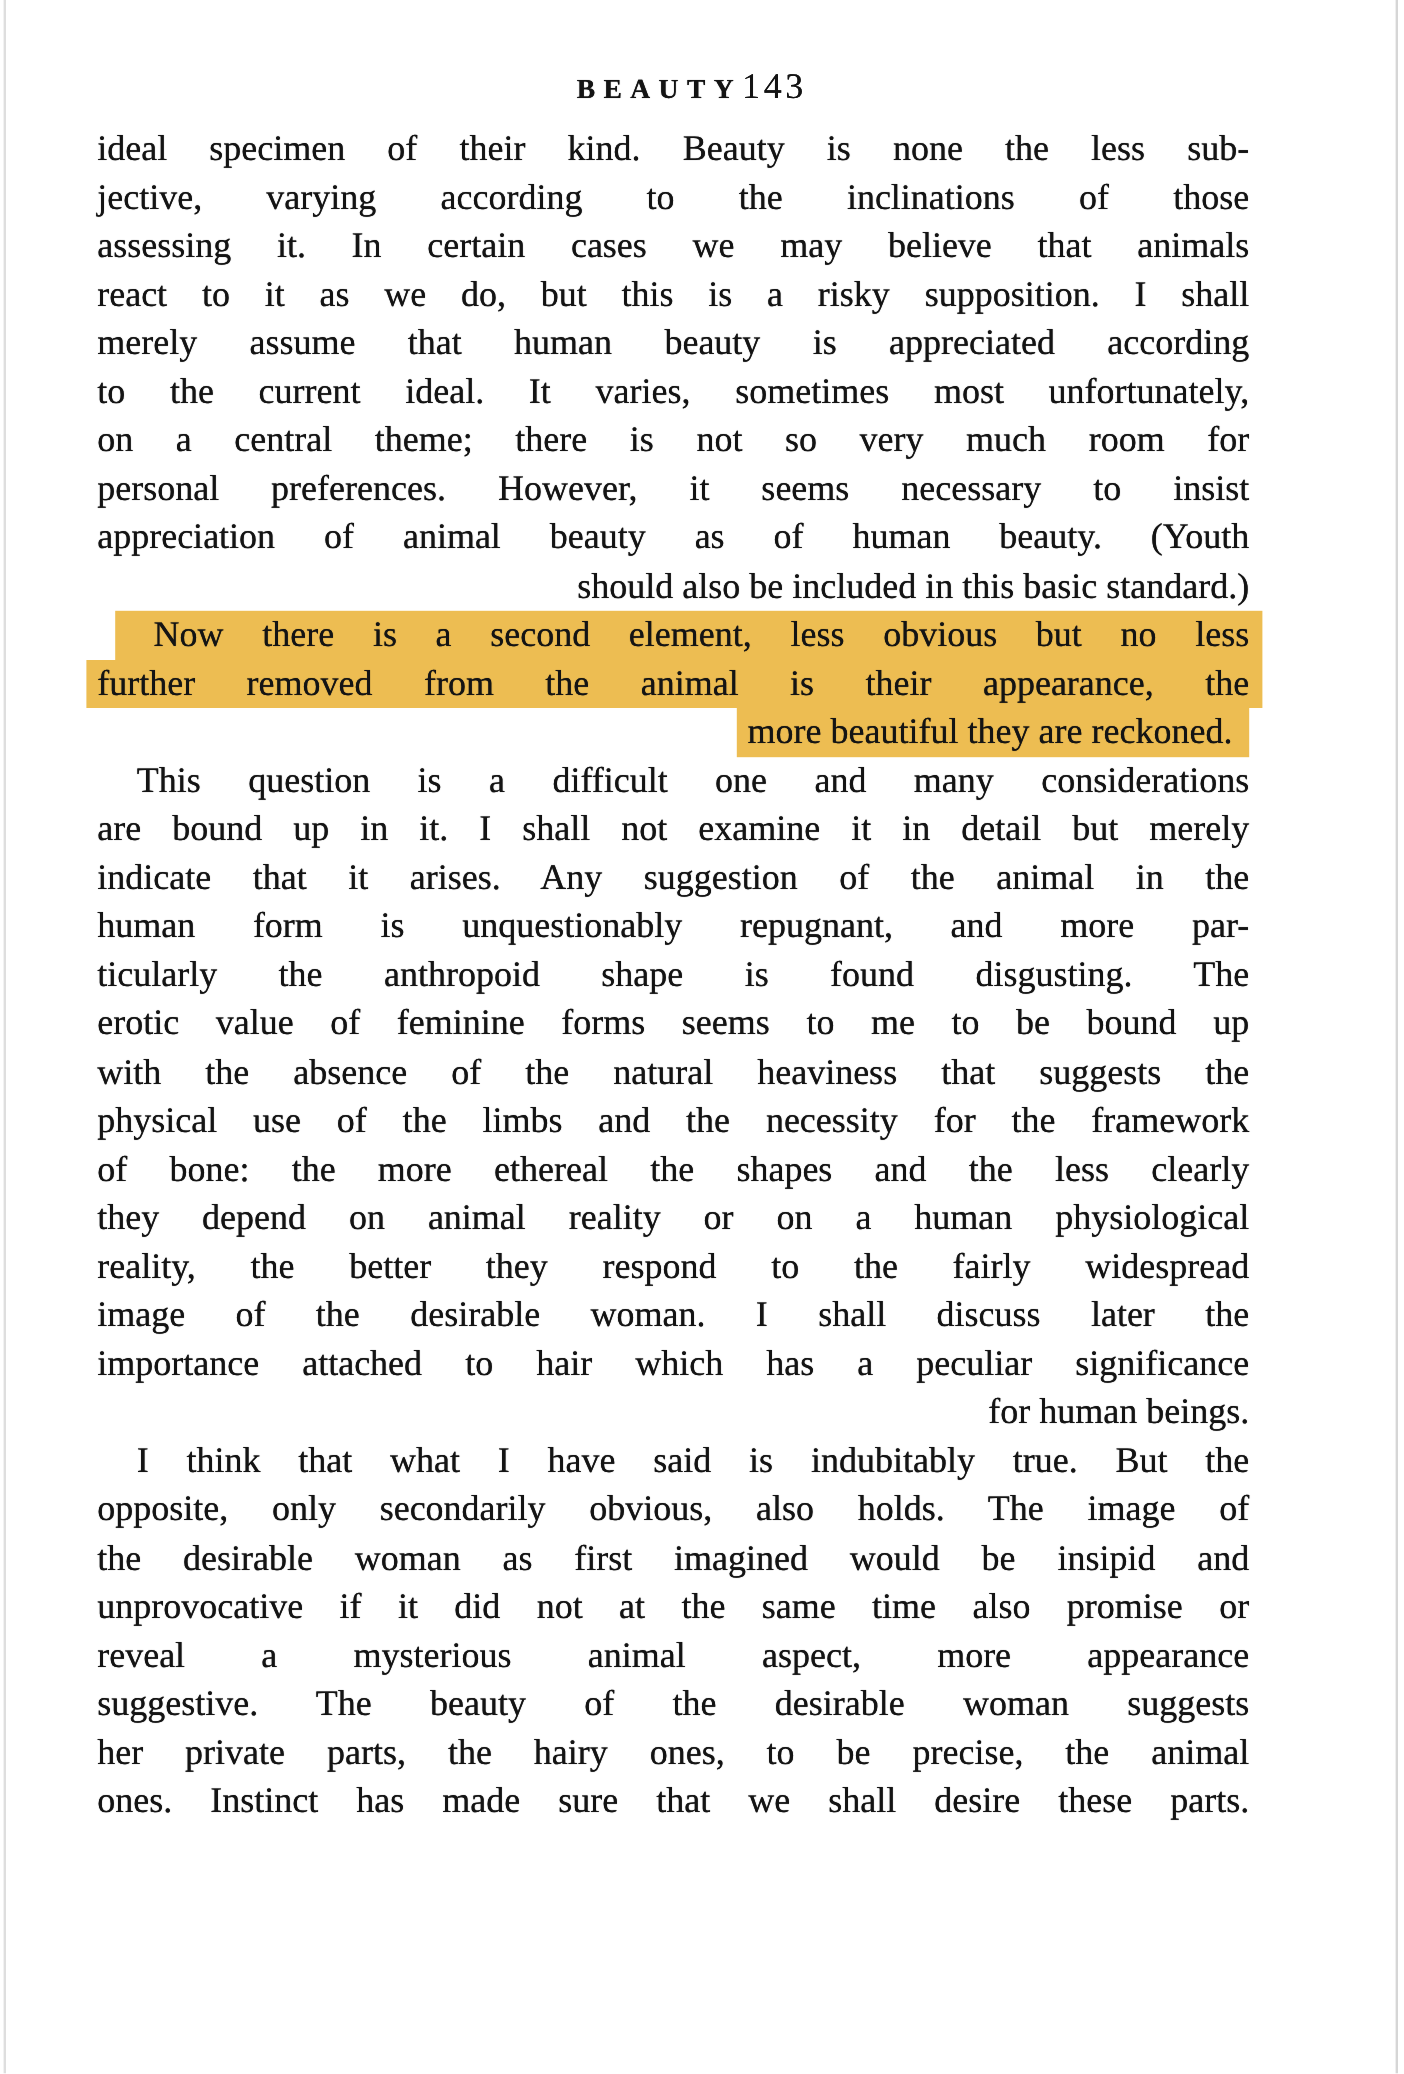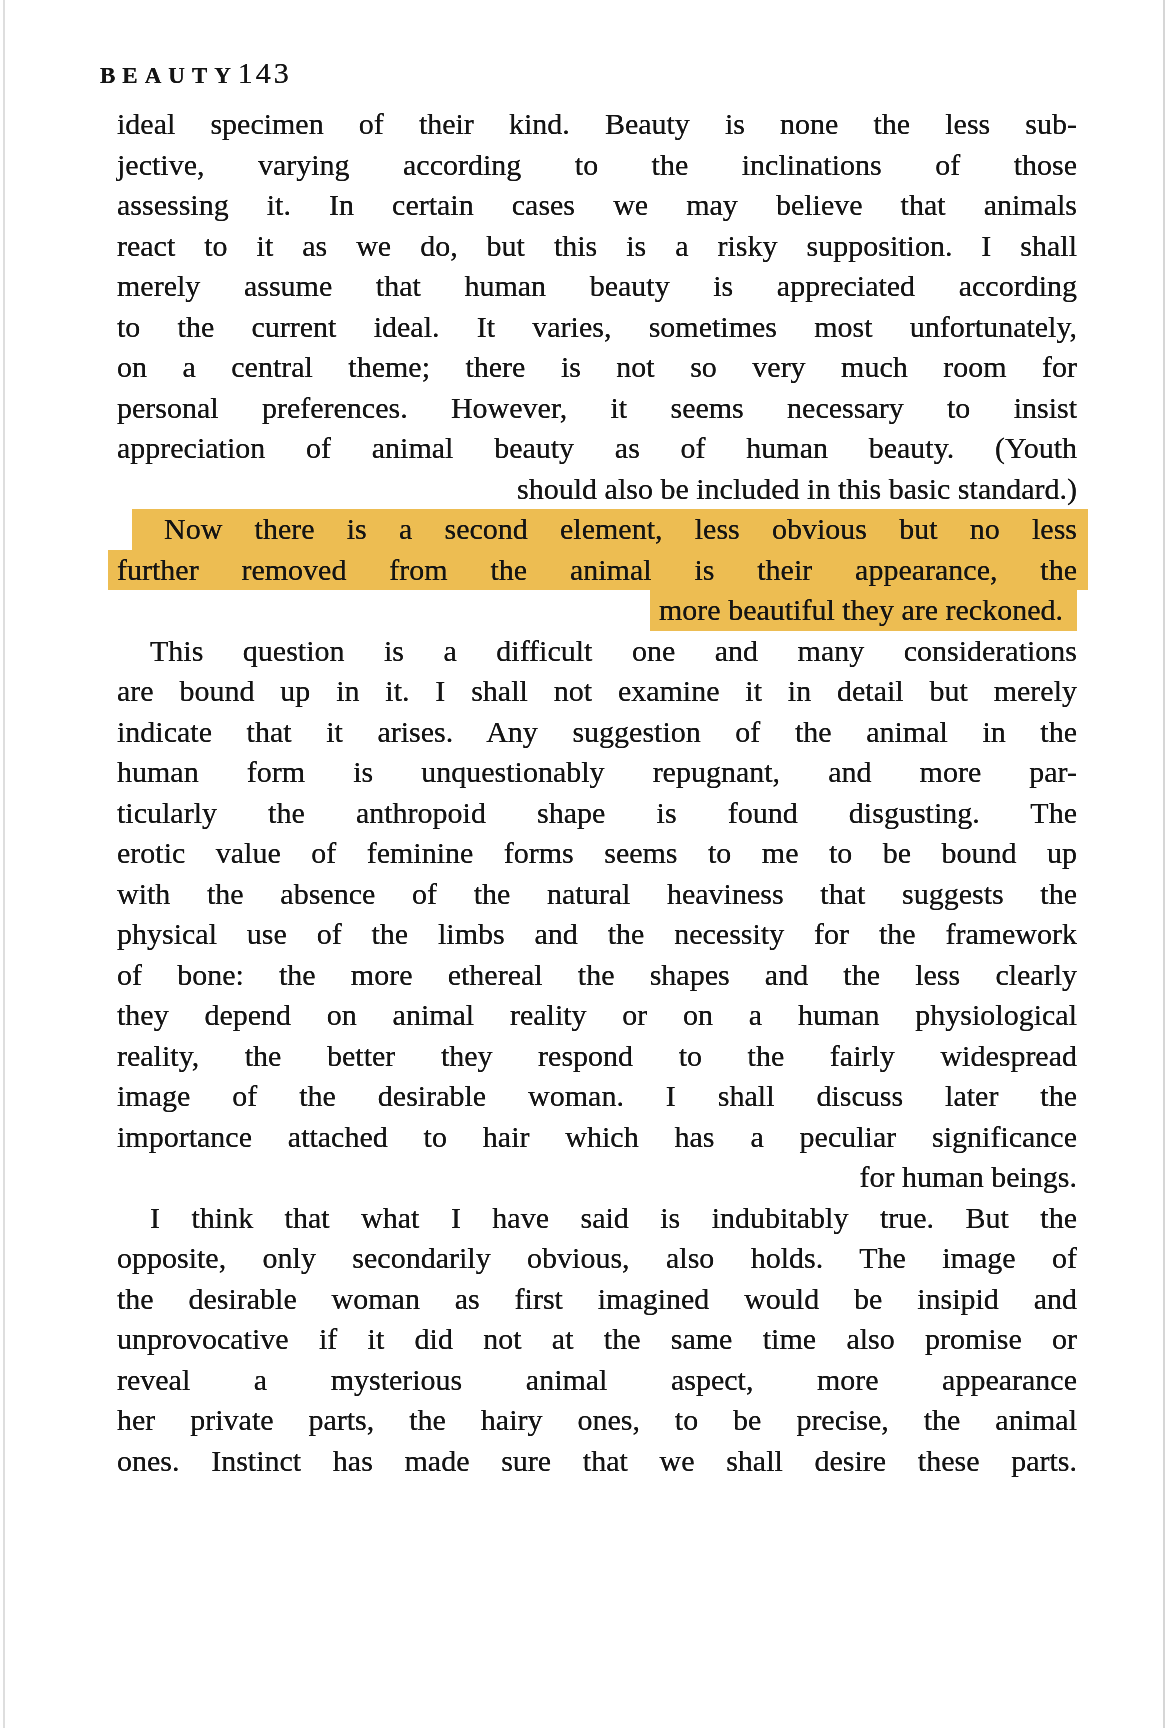--- a/index.html
+++ b/index.html
@@ -9,35 +9,35 @@
     position:relative;
     overflow:hidden;
     font-family:"Liberation Serif","DejaVu Serif",serif;
     color:#141414;
   }
   .scan-edge { position:absolute; top:0; bottom:0; width:2px; }
   .scan-edge-left  { left:3px;  background:#dedede; }
   .scan-edge-right { right:5px; background:#d6d6d6; }
 
   .page-header {
-    display:flex; justify-content:flex-start; align-items:baseline;
+    display:flex; justify-content:center; align-items:baseline;
     padding:56px 117px 0 100px;
     height:34px;
   }
   .running-header {
     font-weight:700; font-size:23px; letter-spacing:7px;
     text-shadow:0 0 0.6px currentColor;
   }
   .page-number {
     font-size:30px; letter-spacing:3px;
     text-shadow:0 0 0.5px currentColor;
   }
 
   .text-block {
-    margin:14px 117px 0 117px;
+    margin:14px 117px 0 81px;
     width:960px;
     font-size:30px;
     line-height:40.5px;
     text-shadow:0 0 0.6px currentColor;
   }
   .line { text-align:right; }
   .just { text-align:justify; text-align-last:justify; }
   .indent { padding-left:33px; }
 
   .hl {
@@ -99,16 +99,17 @@
       <div class="line just">image of the desirable woman. I shall discuss later the</div>
       <div class="line just">importance attached to hair which has a peculiar significance</div>
       <div class="line">for human beings.</div>
     </div>
     <div>
       <div class="line just indent">I think that what I have said is indubitably true. But the</div>
       <div class="line just">opposite, only secondarily obvious, also holds. The image of</div>
       <div class="line just">the desirable woman as first imagined would be insipid and</div>
       <div class="line just">unprovocative if it did not at the same time also promise or</div>
       <div class="line just">reveal a mysterious animal aspect, more appearance</div>
+      <div class="line just">suggestive. The beauty of the desirable woman suggests</div>
       <div class="line just">her private parts, the hairy ones, to be precise, the animal</div>
       <div class="line just">ones. Instinct has made sure that we shall desire these parts.</div>
     </div>
   </main>
 
 </body></html>

